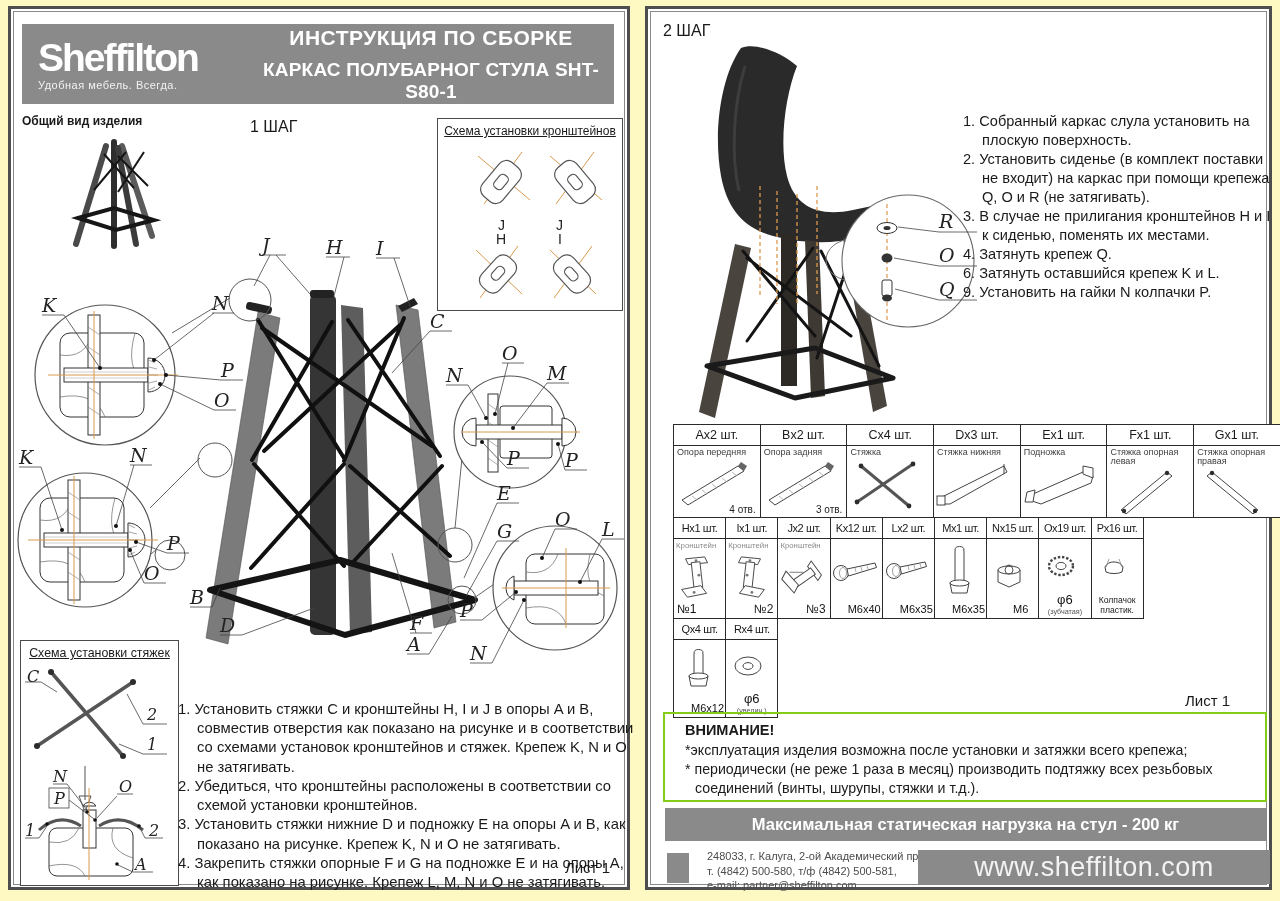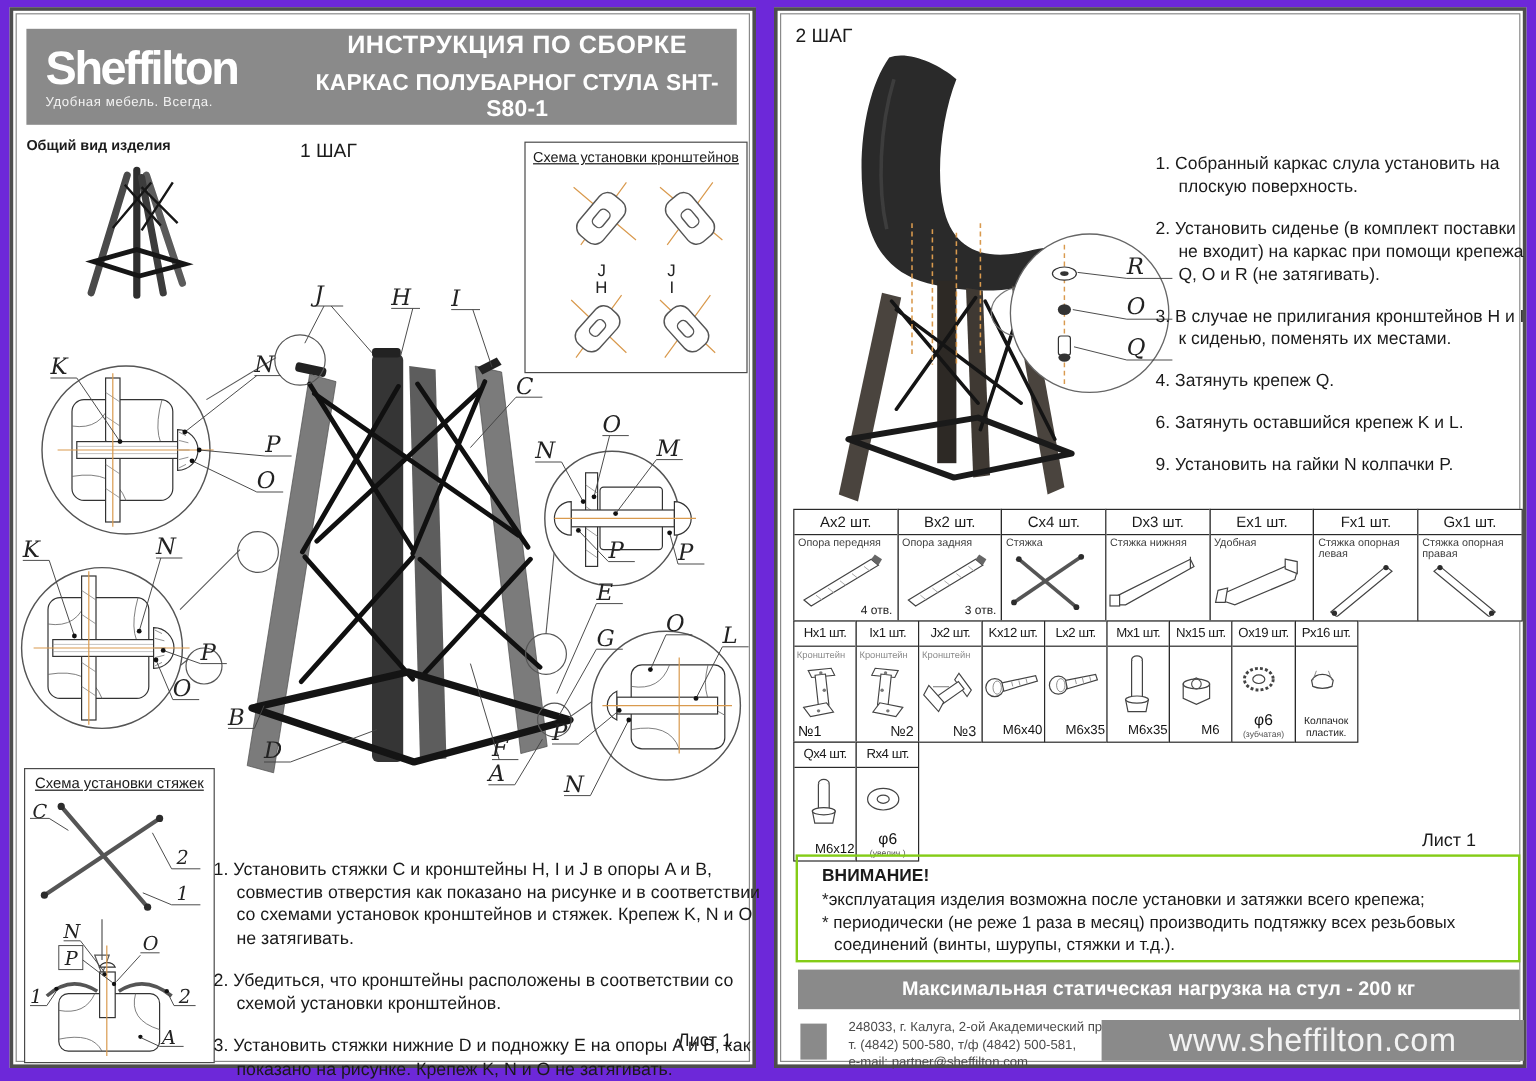--- a/index.html
+++ b/index.html
@@ -1,16 +1,16 @@
 <!DOCTYPE html>
 <html><head>
 <meta charset="utf-8">
 <style>
   html,body{margin:0;padding:0;background:#ffffff;}
-  .canvas{position:relative;width:1280px;height:901px;background:#6d28d9;overflow:hidden;
+  .canvas{position:relative;width:1280px;height:901px;background:#fef9c3;overflow:hidden;
           font-family:"Liberation Sans",sans-serif;color:#1a1a1a;}
   .page{position:absolute;top:6px;height:884px;background:#fff;border:3px solid #4e4e4e;box-sizing:border-box;}
   .page-inner{position:absolute;inset:2px;border:1px solid #8a8a8a;}
   .p1{left:8px;width:622px;}
   .p2{left:645px;width:627px;}
 
   
   .banner{position:absolute;left:8px;top:12px;width:592px;height:80px;background:#8a8a8a;display:flex;align-items:center;}
   .logo{width:216px;padding-left:16px;color:#fff;}
   .logo-name{font-size:39px;font-weight:bold;letter-spacing:-2px;line-height:1;}
@@ -19,28 +19,28 @@
   .title1{font-size:21px;letter-spacing:.5px;}
   .title2{font-size:19px;margin-top:9px;letter-spacing:.2px;}
 
   .h-bold{font-weight:bold;font-size:12px;}
   .step-lab{font-size:16px;}
 
   .schema-box{position:absolute;border:1px solid #4a4a4a;background:#fff;box-sizing:border-box;}
   .schema-title{text-align:center;font-size:12px;text-decoration:underline;margin-top:5px;}
 
   .instr{position:absolute;font-size:14.8px;line-height:1.3;}
-  .instr div{padding-left:19px;text-indent:-19px;margin-top:16px;}
+  .instr div{padding-left:19px;text-indent:-19px;}
   .sheet{position:absolute;font-size:15px;}
 
   
   .parts{position:absolute;left:10px;top:412px;}
   .band{display:flex;}
   .pcell{border:1px solid #2a2a2a;box-sizing:border-box;margin-left:-1px;background:#fff;}
-  .pcell:first-child{margin-left:0;}
+  .pcell:first-child{margin-left:12px;}
   .band2row{margin-top:-1px;}
   .phead{border-bottom:1px solid #2a2a2a;text-align:center;font-size:12.5px;height:20px;line-height:20px;
          white-space:nowrap;overflow:hidden;}
   .pbody{position:relative;}
   .b1 .pcell{width:87.7px;}
   .b1 .pbody{height:71px;}
   .b2 .pcell{width:53.2px;}
   .b2 .phead{font-size:11px;letter-spacing:-.4px;}
   .b2 .pbody{height:79px;}
   .b3 .pcell{width:53.2px;}
@@ -483,21 +483,21 @@
                     <polygon points="6,40 62,12 70,8 73,14 16,46 6,46" fill="#fff" stroke="#444"></polygon>
                     <rect x="3" y="38" width="8" height="9" fill="#fff" stroke="#444"></rect>
                     <path d="M70,6 v10" stroke="#444"></path>
                   </svg>
             </div>
               </div>
         </div>
         <div class="pcell">
           <div class="phead">Ex1 шт.</div>
           <div class="pbody">
-                <div class="pdesc">Удобная</div>
+                <div class="pdesc">Подножка</div>
             <div class="picon">
               <svg width="80" height="50" viewBox="0 0 80 50">
                     <polygon points="12,36 62,14 72,18 70,25 20,46 8,42" fill="#fff" stroke="#444"></polygon>
                     <polygon points="6,34 14,32 12,44 4,44" fill="#fff" stroke="#444"></polygon>
                     <polygon points="62,8 72,10 72,20 62,16" fill="#fff" stroke="#444"></polygon>
                   </svg>
             </div>
               </div>
         </div>
         <div class="pcell">

